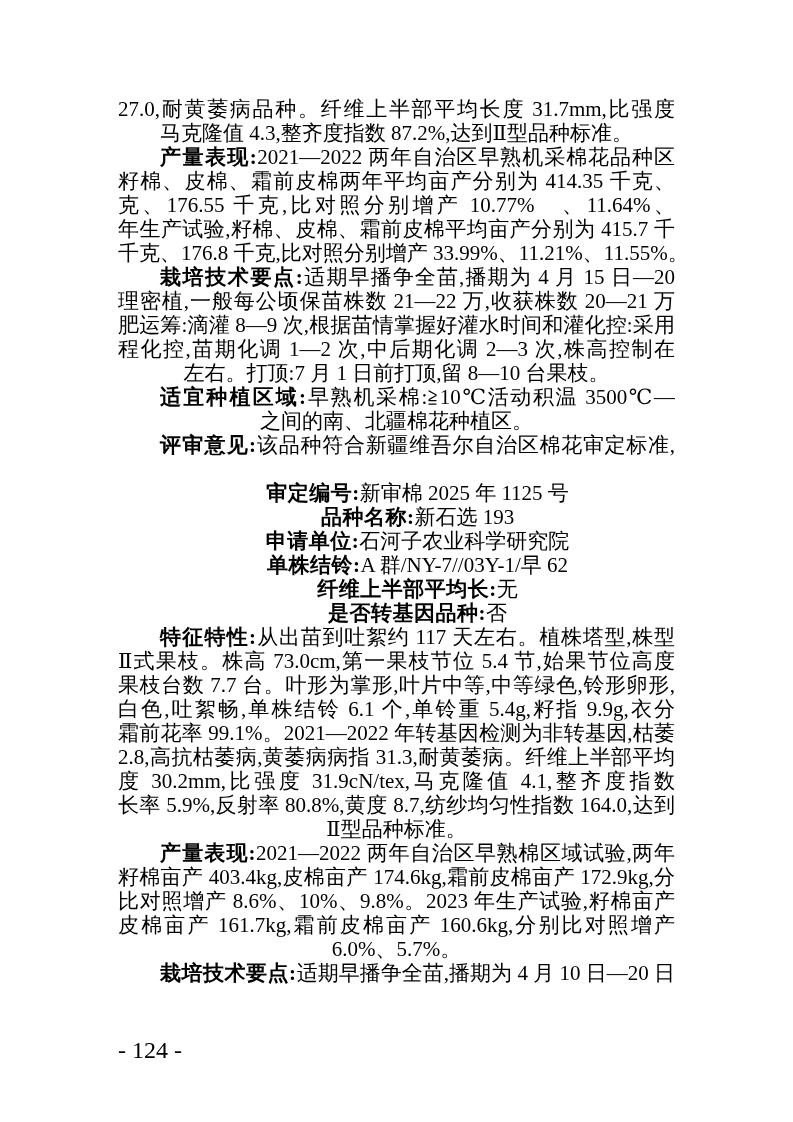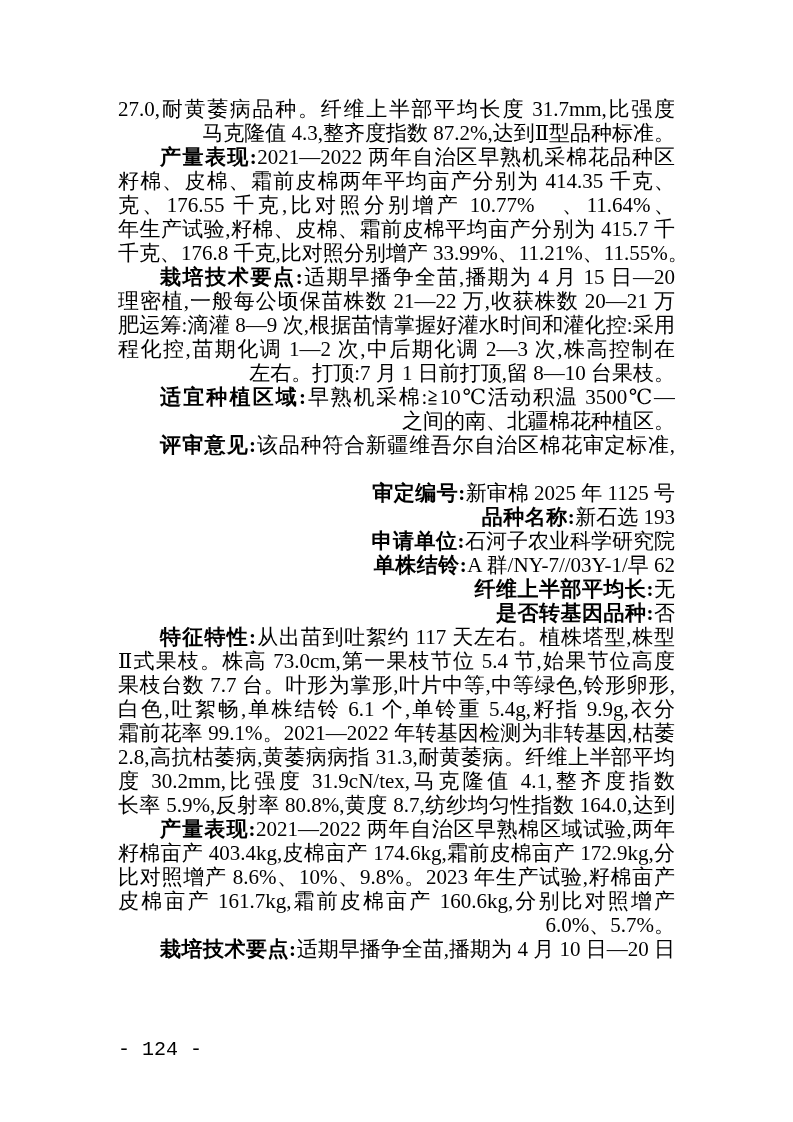--- a/index.html
+++ b/index.html
@@ -30,38 +30,37 @@
     line-height: 24px;
     font-size: 21px;
     overflow: hidden;
   }
   .line.justify {
     text-align: justify;
     text-align-last: justify;
   }
   .line:not(.justify) {
     white-space: nowrap;
-    text-align: right;
+    text-align: center;
   }
   .line.indent {
     text-indent: 42px;
   }
   .lbl {
     font-family: Liberation Serif, serif;
     font-weight: 700;
     letter-spacing: 0.5px;
   }
   .page-footer {
     position: absolute;
     left: 118px;
     top: 1038px;
-    font-size: 20px;
+    font-size: 24px;
     line-height: 24px;
     color: #000000;
-    font-family: Liberation Mono, monospace;
   }
 </style>
 </head>
 <body>
 
 <div class="doc-body">
     <div class="section">
       <div class="line justify">27.0,耐黄萎病品种。纤维上半部平均长度 31.7mm,比强度 32.5cN/tex,</div>
       <div class="line">马克隆值 4.3,整齐度指数 87.2%,达到Ⅱ型品种标准。</div>
       <div class="line justify indent"><span class="lbl">产量表现:</span>2021—2022 两年自治区早熟机采棉花品种区试试验,</div>
@@ -87,20 +86,21 @@
       <div class="line indent"><span class="lbl">纤维上半部平均长:</span>无</div>
       <div class="line indent"><span class="lbl">是否转基因品种:</span>否</div>
       <div class="line justify indent"><span class="lbl">特征特性:</span>从出苗到吐絮约 117 天左右。植株塔型,株型较松散,</div>
       <div class="line justify">Ⅱ式果枝。株高 73.0cm,第一果枝节位 5.4 节,始果节位高度 31.4cm,</div>
       <div class="line justify">果枝台数 7.7 台。叶形为掌形,叶片中等,中等绿色,铃形卵形,絮</div>
       <div class="line justify">白色,吐絮畅,单株结铃 6.1 个,单铃重 5.4g,籽指 9.9g,衣分 43.2%,</div>
       <div class="line justify">霜前花率 99.1%。2021—2022 年转基因检测为非转基因,枯萎病病指</div>
       <div class="line justify">2.8,高抗枯萎病,黄萎病病指 31.3,耐黄萎病。纤维上半部平均长</div>
       <div class="line justify">度 30.2mm,比强度 31.9cN/tex,马克隆值 4.1,整齐度指数 86.3%,伸</div>
       <div class="line justify">长率 5.9%,反射率 80.8%,黄度 8.7,纺纱均匀性指数 164.0,达到</div>
+      <div class="line">Ⅱ型品种标准。</div>
       <div class="line justify indent"><span class="lbl">产量表现:</span>2021—2022 两年自治区早熟棉区域试验,两年平均</div>
       <div class="line justify">籽棉亩产 403.4kg,皮棉亩产 174.6kg,霜前皮棉亩产 172.9kg,分别</div>
       <div class="line justify">比对照增产 8.6%、10%、9.8%。2023 年生产试验,籽棉亩产 382.6kg,</div>
       <div class="line justify">皮棉亩产 161.7kg,霜前皮棉亩产 160.6kg,分别比对照增产 4.8%、</div>
       <div class="line">6.0%、5.7%。</div>
       <div class="line justify indent"><span class="lbl">栽培技术要点:</span>适期早播争全苗,播期为 4 月 10 日—20 日前后。</div>
     </div>
   </div>
 
 <div class="page-footer">- 124 -</div>

